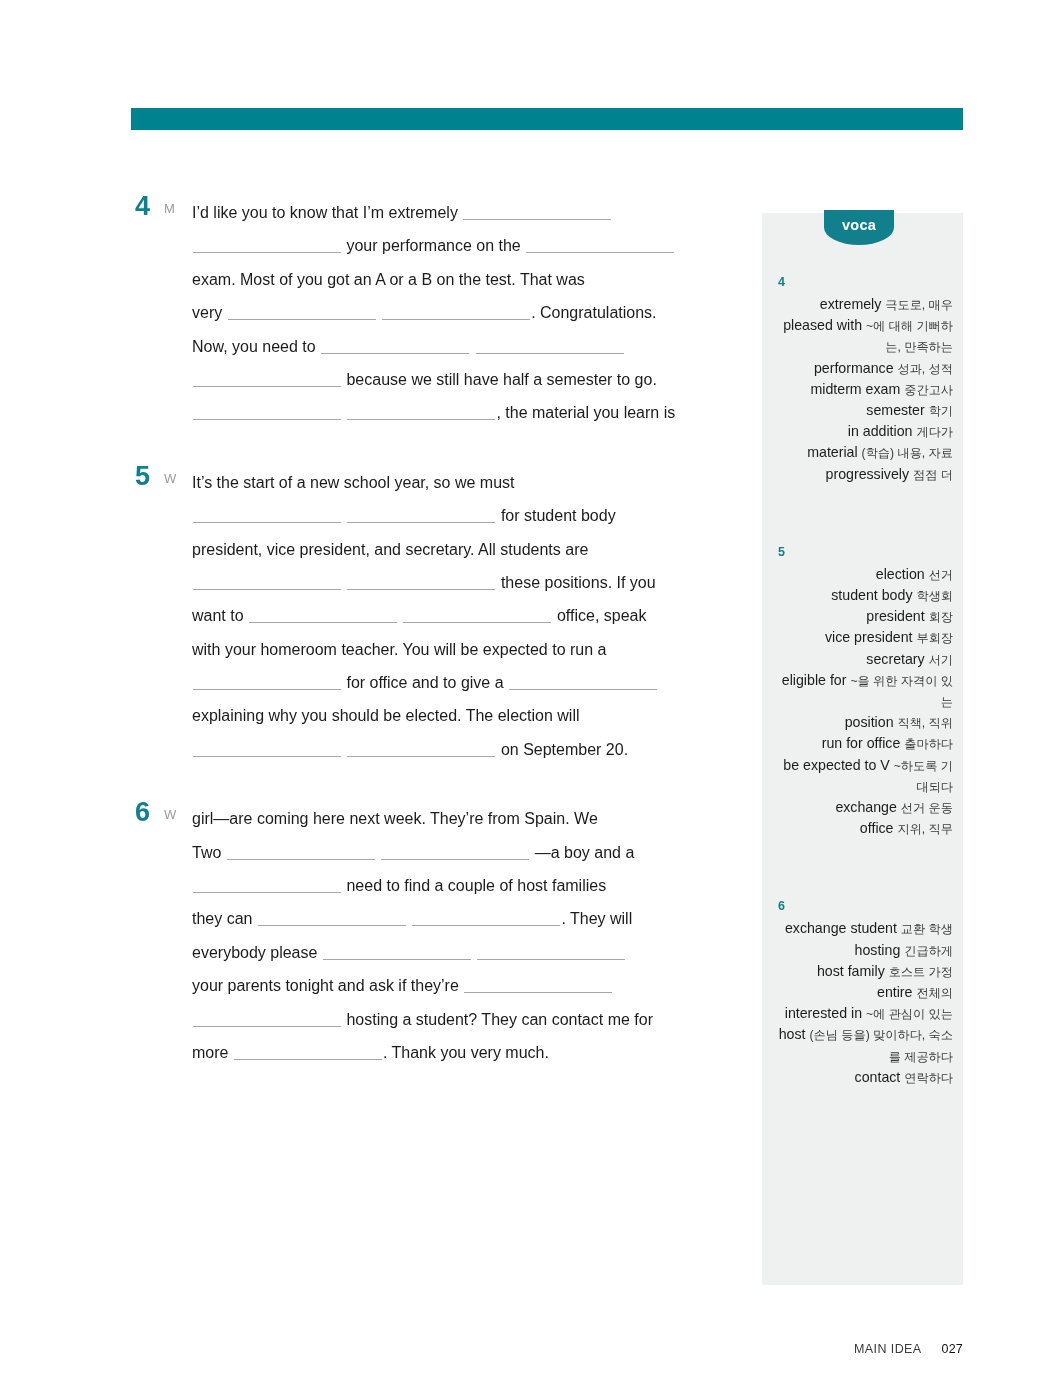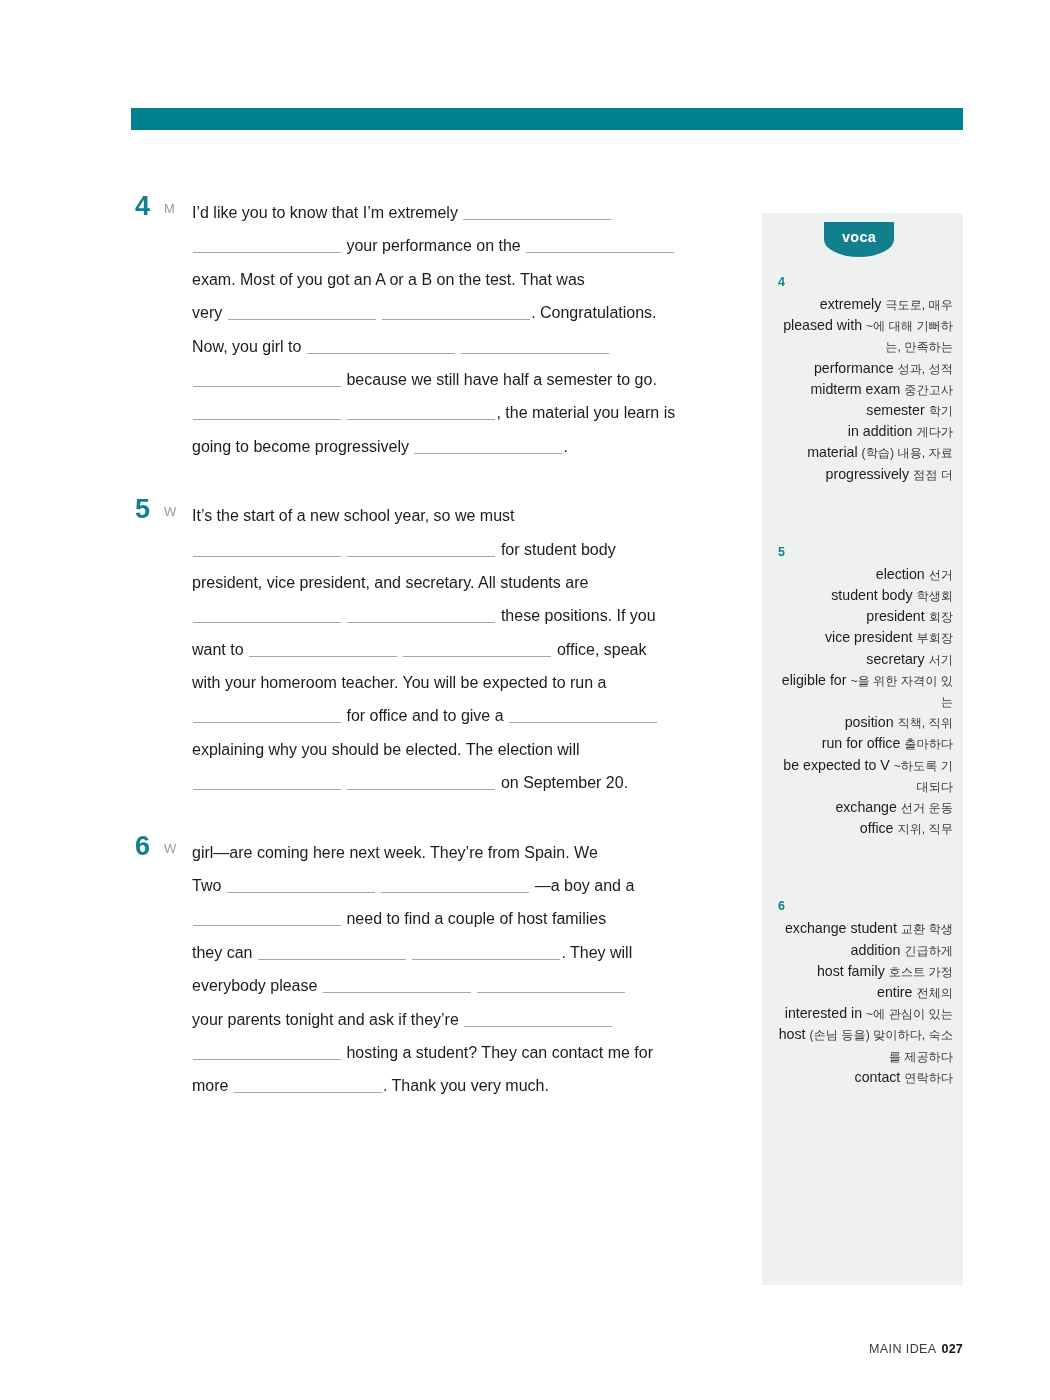--- a/index.html
+++ b/index.html
@@ -83,21 +83,21 @@
     position: absolute;
     left: 762px;
     top: 213px;
     width: 201px;
     height: 1072px;
     background: #eff1f1;
   }
   .voca-badge {
     position: absolute;
     left: 824px;
-    top: 222px;
+    top: 210px;
     width: 70px;
     height: 35px;
     background: #12808c;
     border-bottom-left-radius: 70px 35px;
     border-bottom-right-radius: 70px 35px;
     color: #ffffff;
     font-size: 14.5px;
     font-weight: bold;
     text-align: center;
     line-height: 30px;
@@ -138,44 +138,43 @@
   
   .footer {
     position: absolute;
     right: 87px;
     bottom: 44px;
     font-size: 12.5px;
     color: #3b3b3b;
     letter-spacing: 0.4px;
   }
   .footer .page-no {
-    font-weight: bold;
+    font-weight: normal;
     color: #111111;
-    margin-left: 5px;
+    margin-left: 20px;
     letter-spacing: 0.2px;
   }
 </style>
 </head>
 <body>
 
 <div class="top-bar"></div>
 
 <div class="transcript" id="transcript-root">
     <div class="item">
       <div class="item-num">4</div>
       <div class="item-speaker">M</div>
       <div class="lines">
         <span class="ln"><span>I’d like you to know that I’m extremely </span><span class="blk"></span></span>
         <span class="ln"><span class="blk"></span><span> your performance on the </span><span class="blk"></span></span>
         <span class="ln"><span>exam. Most of you got an A or a B on the test. That was</span></span>
         <span class="ln"><span>very </span><span class="blk"></span><span> </span><span class="blk"></span><span>. Congratulations.</span></span>
-        <span class="ln"><span>Now, you girl to </span><span class="blk"></span><span> </span><span class="blk"></span></span>
+        <span class="ln"><span>Now, you need to </span><span class="blk"></span><span> </span><span class="blk"></span></span>
         <span class="ln"><span class="blk"></span><span> because we still have half a semester to go.</span></span>
         <span class="ln"><span class="blk"></span><span> </span><span class="blk"></span><span>, the material you learn is</span></span>
-        <span class="ln"><span>going to become progressively </span><span class="blk"></span><span>.</span></span>
       </div>
     </div>
     <div class="item">
       <div class="item-num">5</div>
       <div class="item-speaker">W</div>
       <div class="lines">
         <span class="ln"><span>It’s the start of a new school year, so we must</span></span>
         <span class="ln"><span class="blk"></span><span> </span><span class="blk"></span><span> for student body</span></span>
         <span class="ln"><span>president, vice president, and secretary. All students are</span></span>
         <span class="ln"><span class="blk"></span><span> </span><span class="blk"></span><span> these positions. If you</span></span>
@@ -226,21 +225,21 @@
       <div class="voca-entry"><span>eligible for </span><span class="kr">~을 위한 자격이 있는</span></div>
       <div class="voca-entry"><span>position </span><span class="kr">직책, 직위</span></div>
       <div class="voca-entry"><span>run for office </span><span class="kr">출마하다</span></div>
       <div class="voca-entry"><span>be expected to V </span><span class="kr">~하도록 기대되다</span></div>
       <div class="voca-entry"><span>exchange </span><span class="kr">선거 운동</span></div>
       <div class="voca-entry"><span>office </span><span class="kr">지위, 직무</span></div>
     </div>
     <div class="voca-group g6">
       <div class="voca-group-num">6</div>
       <div class="voca-entry"><span>exchange student </span><span class="kr">교환 학생</span></div>
-      <div class="voca-entry"><span>addition </span><span class="kr">긴급하게</span></div>
+      <div class="voca-entry"><span>hosting </span><span class="kr">긴급하게</span></div>
       <div class="voca-entry"><span>host family </span><span class="kr">호스트 가정</span></div>
       <div class="voca-entry"><span>entire </span><span class="kr">전체의</span></div>
       <div class="voca-entry"><span>interested in </span><span class="kr">~에 관심이 있는</span></div>
       <div class="voca-entry"><span>host </span><span class="kr">(손님 등을) 맞이하다, 숙소를 제공하다</span></div>
       <div class="voca-entry"><span>contact </span><span class="kr">연락하다</span></div>
     </div>
   </div>
 
 <div class="footer">
   <span>MAIN IDEA</span><span class="page-no">027</span>

